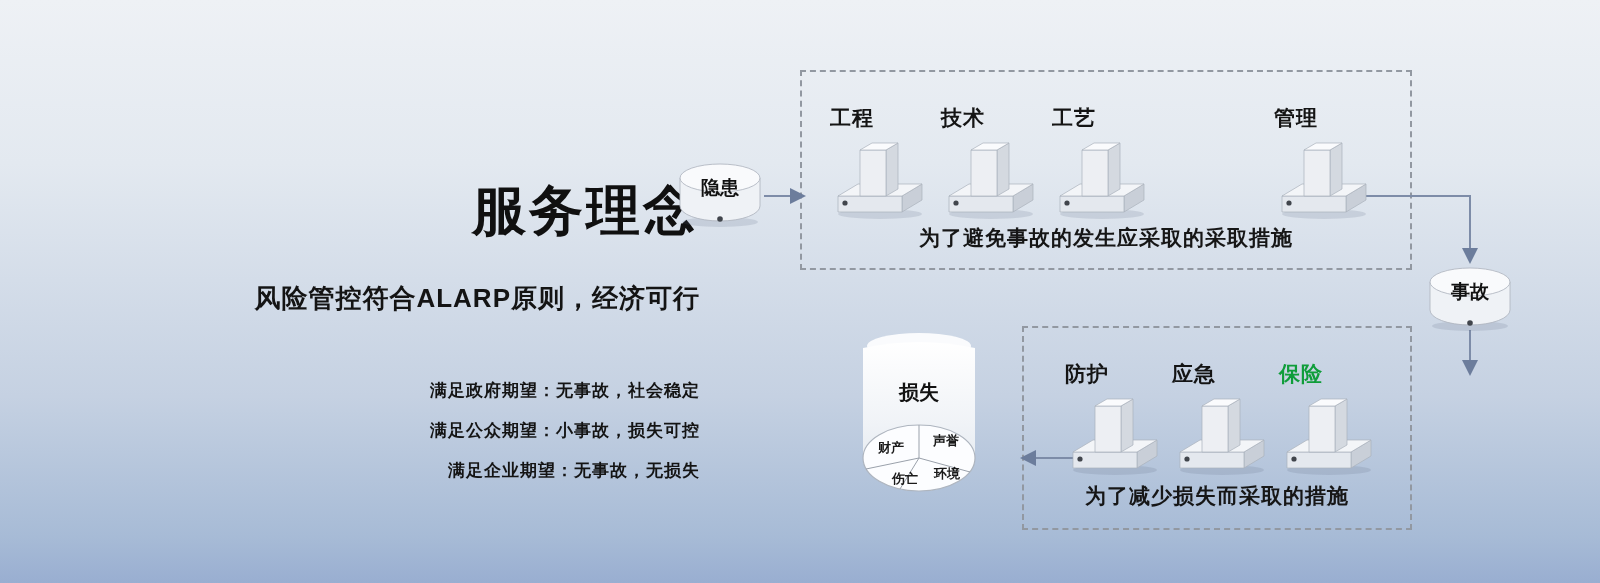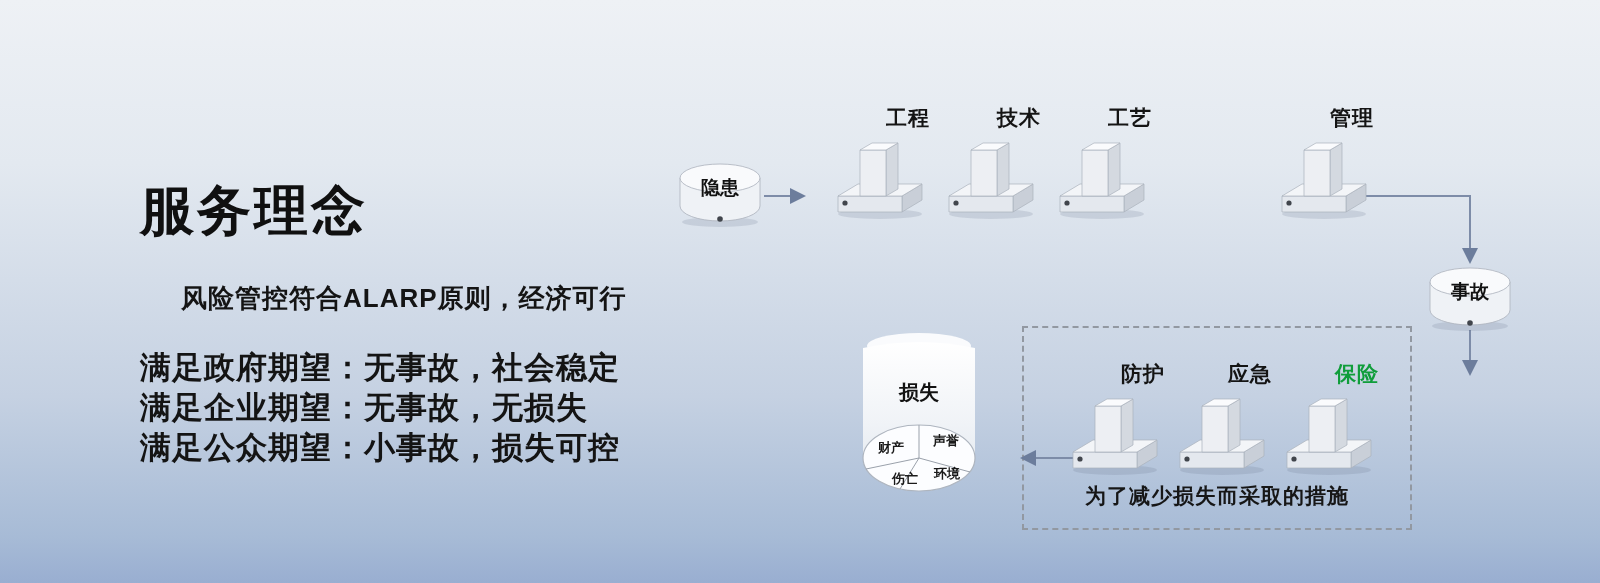--- a/index.html
+++ b/index.html
@@ -7,41 +7,41 @@
   body {
     font-family:"Liberation Sans","DejaVu Sans",sans-serif;
     overflow:hidden;
   }
   .stage {
     position:relative; width:1600px; height:583px; overflow:hidden;
     background:linear-gradient(180deg,#eef1f5 0%,#e3e9f0 28%,#c5d1e2 68%,#a7bbd6 92%,#99aed1 100%);
   }
 
   
-  .left-panel { position:absolute; left:140px; top:183px; width:560px; color:#141414; }
+  .left-panel { position:absolute; left:140px; top:183px; width:560px; color:#141414;text-align:right; }
   .title { font-size:54px; font-weight:800; letter-spacing:3px; line-height:1; color:#101010; }
   .subtitle { margin-top:44px; font-size:26px; font-weight:700; letter-spacing:1px;margin-left:41px; }
-  .expectations { margin-top:32px; font-size:31px; font-weight:700; letter-spacing:1px; }
+  .expectations { margin-top:55px; font-size:17px; font-weight:700; letter-spacing:1px; }
   .expectations p { line-height:40px; }
 
   
   .dashed-box { position:absolute; border:2px dashed #9298a1; }
   .top-box { left:800px; top:70px; width:612px; height:200px; }
   .bottom-box { left:1022px; top:326px; width:390px; height:204px; }
   .caption { position:absolute; left:0; right:0; text-align:center;
              font-size:21px; font-weight:700; color:#161616; letter-spacing:1px; }
   .caption-t { top:152px; }
   .caption-b { top:154px; }
 
   
   .connectors { position:absolute; left:0; top:0; width:1600px; height:583px; pointer-events:none; }
   .flow-line { stroke:#7d8ca8; stroke-width:2; fill:none; }
 
   
-  .barrier { position:absolute; top:104px; width:100px; text-align:right; }
+  .barrier { position:absolute; top:104px; width:100px; text-align:left; }
   .barrier.bottom { top:360px; }
   .b-label { font-size:21px; font-weight:700; color:#141414; height:26px; margin-bottom:6px; letter-spacing:1px; }
   .b-label.green { color:#0f9d3a; }
   .b-svg { width:100px; height:85px; display:block; }
 
   
   .cylinder { position:absolute; width:88px; height:66px; }
   .cyl-hazard { left:676px; top:162px; }
   .cyl-accident { left:1426px; top:266px; }
   .cyl-shadow { fill:rgba(84,99,124,0.16); }
@@ -81,25 +81,28 @@
         <circle cx="15" cy="67" r="2.6" fill="#41454c"></circle>
       </g>
     </defs>
   </svg>
 
   <div class="left-panel">
     <h1 class="title">服务理念</h1>
     <p class="subtitle">风险管控符合ALARP原则，经济可行</p>
     <div class="expectations">
       <p>满足政府期望：无事故，社会稳定</p>
+      <p>满足公众期望：小事故，损失可控</p>
       <p>满足企业期望：无事故，无损失</p>
-      <p>满足公众期望：小事故，损失可控</p>
     </div>
   </div>
 
+  <div class="dashed-box top-box">
+    <div class="caption caption-t">为了避免事故的发生应采取的采取措施</div>
+  </div>
   <div class="dashed-box bottom-box">
     <div class="caption caption-b">为了减少损失而采取的措施</div>
   </div>
 
   <svg class="connectors" viewBox="0 0 1600 583">
     <defs>
       <marker id="arrowhead" viewBox="0 0 10 10" refX="7.5" refY="5" markerWidth="8" markerHeight="8" orient="auto-start-reverse">
         <path d="M0,0 L10,5 L0,10 Z" fill="#6c7d9c"></path>
       </marker>
     </defs>

